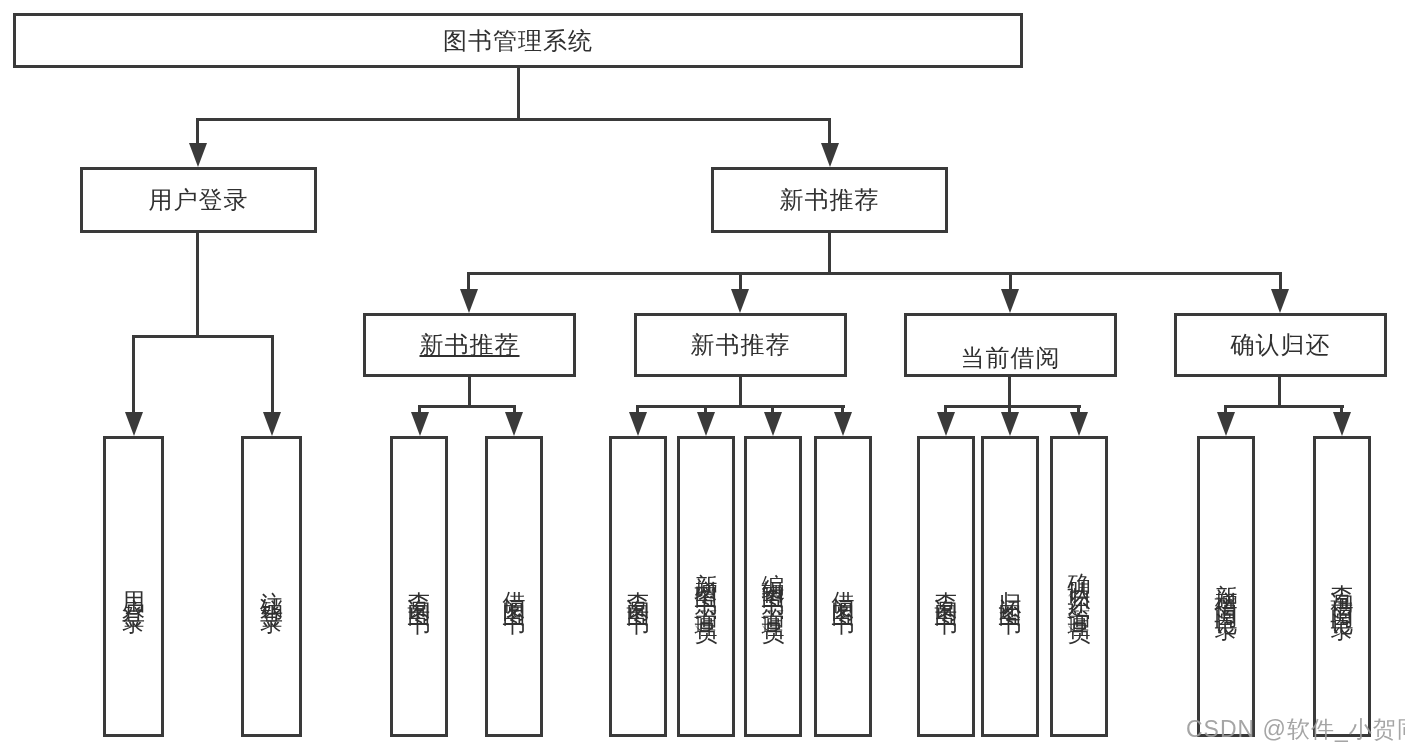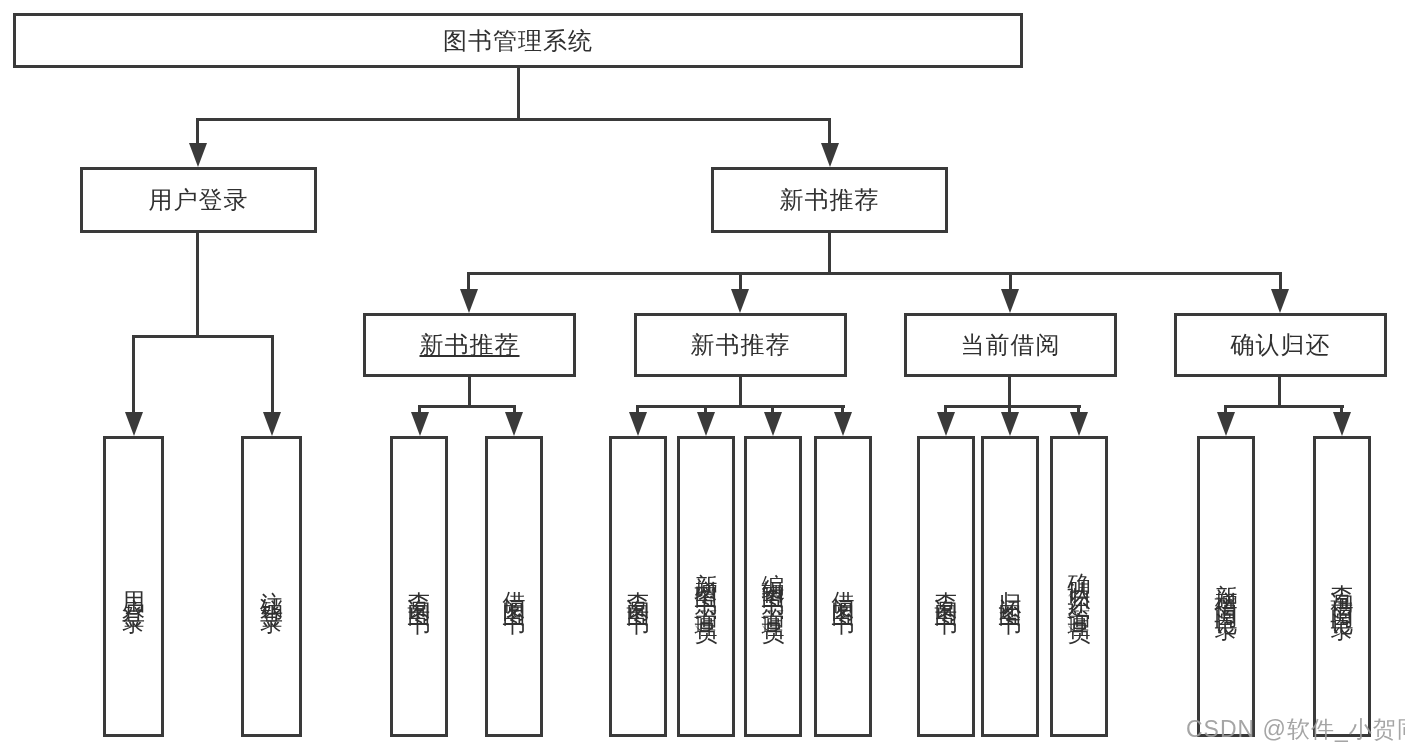--- a/index.html
+++ b/index.html
@@ -107,21 +107,21 @@
   <div class="ah" style="left:1001px;top:289px;"></div>
   <div class="vline" style="left:1279px;top:272px;height:19px;"></div>
   <div class="ah" style="left:1271px;top:289px;"></div>
 
   <div class="box" style="left:363px;top:313px;width:213px;height:64px;text-decoration:underline;">
     <span>新书推荐</span>
   </div>
   <div class="box" style="left:634px;top:313px;width:213px;height:64px;">
     <span>新书推荐</span>
   </div>
-  <div class="box" style="left:904px;top:313px;width:213px;height:64px;">
+  <div class="box" style="left:904px;top:313px;width:213px;height:64px;align-items:flex-end;">
     <span>当前借阅</span>
   </div>
   <div class="box" style="left:1174px;top:313px;width:213px;height:64px;">
     <span>确认归还</span>
   </div>
 
   <div class="vline" style="left:468px;top:377px;height:28px;"></div>
   <div class="hline" style="left:419px;top:405px;width:97px;"></div>
   <div class="vline" style="left:418px;top:405px;height:9px;"></div>
   <div class="ah" style="left:411px;top:412px;"></div>

